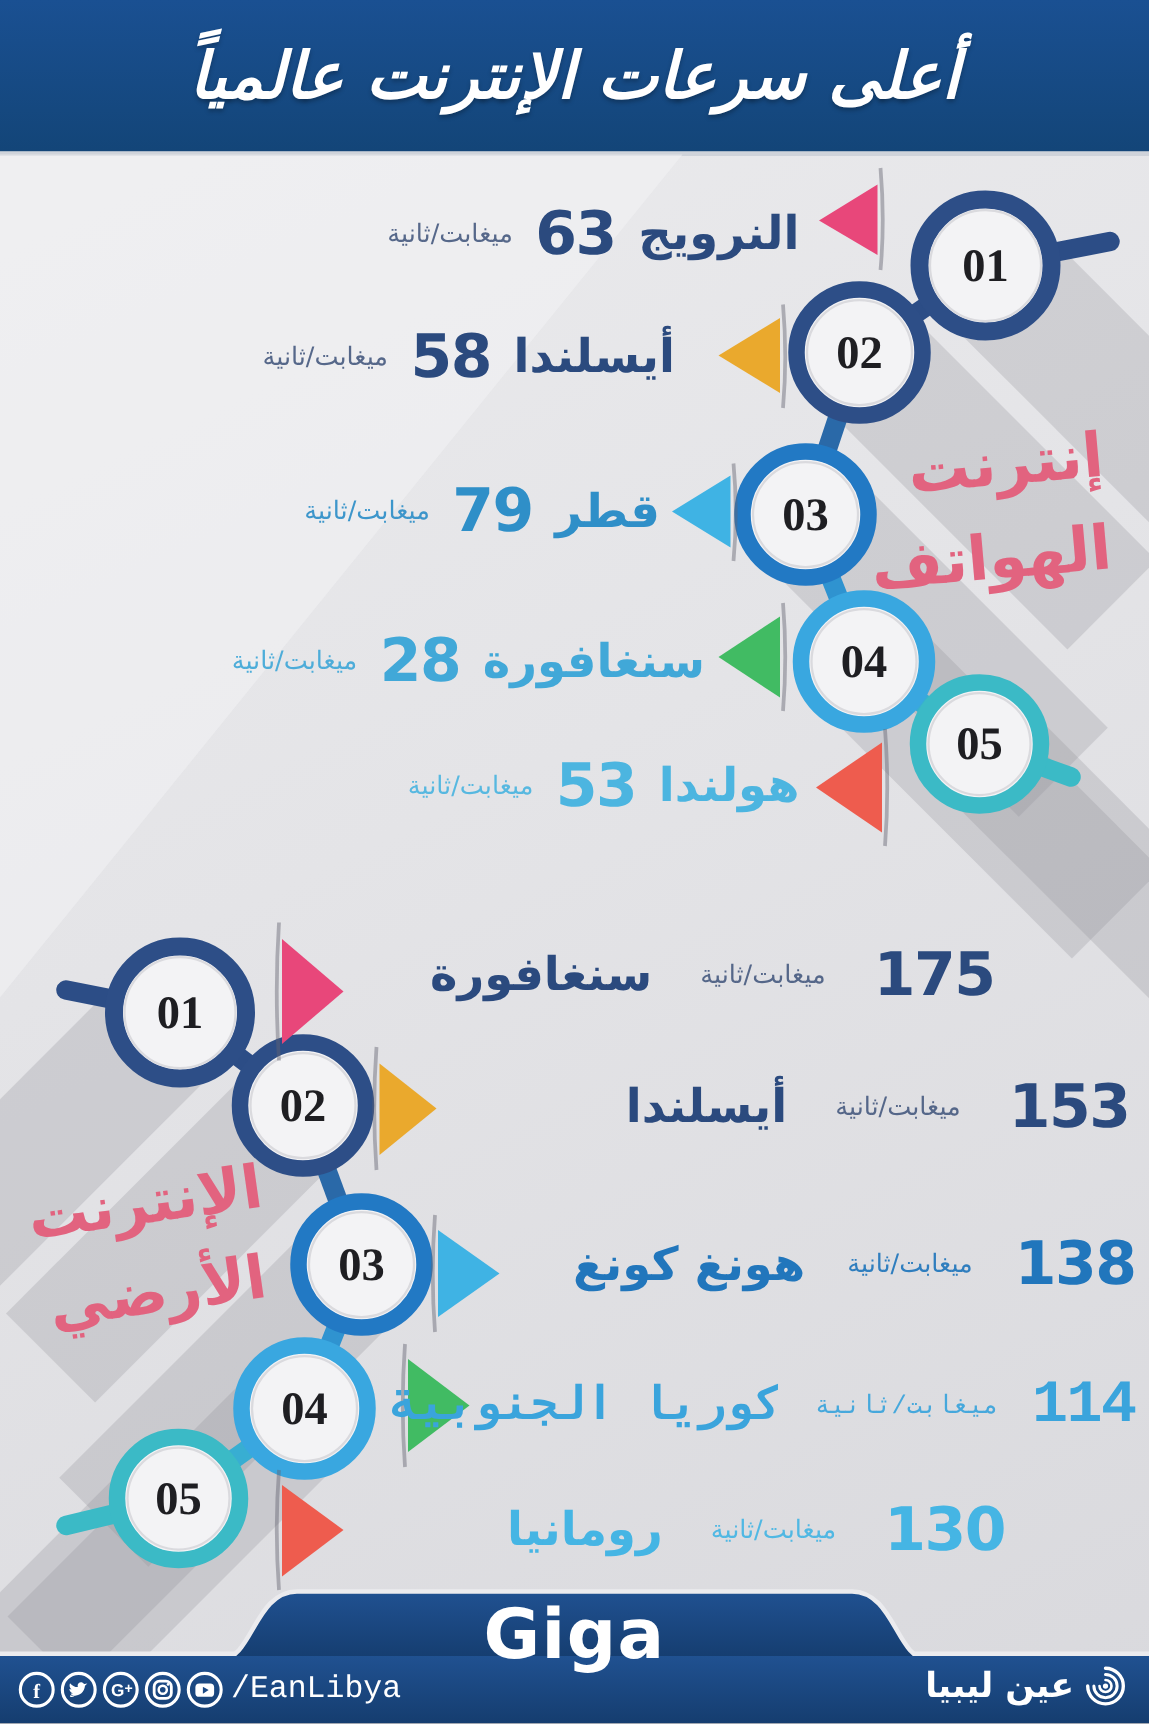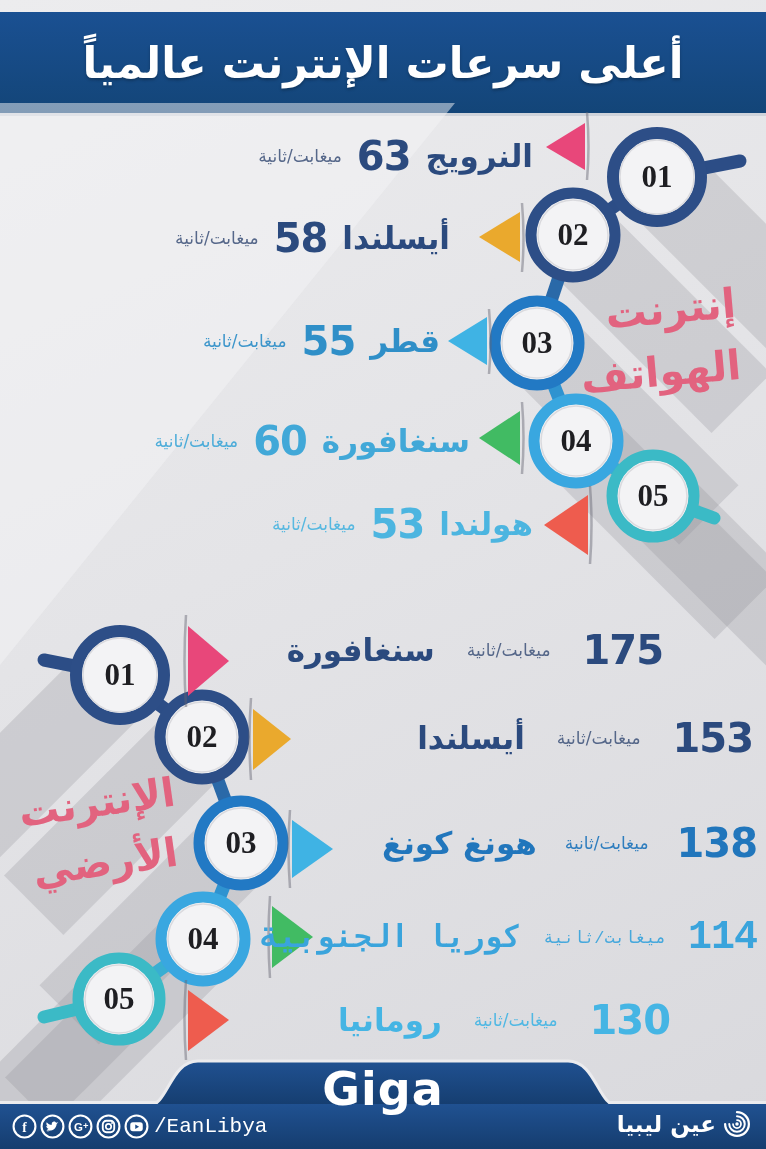--- a/index.html
+++ b/index.html
@@ -3,24 +3,24 @@
 <meta charset="utf-8">
 <style>
   html,body{margin:0;padding:0;background:#9aa0a8;}
   .stage{
     position:relative;width:766px;height:1149px;margin:0 auto;overflow:hidden;
     background:linear-gradient(155deg,#ececee 0%,#e4e4e7 45%,#d9d9dd 100%);
     font-family:"DejaVu Sans", sans-serif;
   }
   
   .header{
-    position:absolute;left:0;top:12px;width:766px;height:101px;
+    position:absolute;left:0;top:0;width:766px;height:101px;
     background:linear-gradient(180deg,#1a5092 0%,#134578 100%);
     border-bottom:3px solid #cfd3da;
-    display:flex;align-items:center;justify-content:center;
+    display:flex;align-items:center;justify-content:center;font-style:italic;
   }
   .header h1{
     margin:0;color:#ffffff;font-size:43px;font-weight:bold;direction:rtl;
     letter-spacing:0;text-shadow:0 2px 3px rgba(0,0,0,.25);
   }
   
   .art{position:absolute;left:0;top:0;width:766px;height:1149px;pointer-events:none;}
   
   .rank{
     position:absolute;width:62px;text-align:center;
@@ -227,26 +227,26 @@
     <span class="value">63</span>
     <span class="unit">ميغابت/ثانية</span>
   </div>
   <div class="row row-m c-navy" id="m2">
     <span class="country">أيسلندا</span>
     <span class="value">58</span>
     <span class="unit">ميغابت/ثانية</span>
   </div>
   <div class="row row-m c-b3m" id="m3">
     <span class="country">قطر</span>
-    <span class="value">55</span>
+    <span class="value">79</span>
     <span class="unit">ميغابت/ثانية</span>
   </div>
   <div class="row row-m c-b4m" id="m4">
     <span class="country">سنغافورة</span>
-    <span class="value">60</span>
+    <span class="value">28</span>
     <span class="unit">ميغابت/ثانية</span>
   </div>
   <div class="row row-m c-b5m" id="m5">
     <span class="country">هولندا</span>
     <span class="value">53</span>
     <span class="unit">ميغابت/ثانية</span>
   </div>
 
   <div class="row row-l gap-wide c-navy" id="l1">
     <span class="country">سنغافورة</span>

